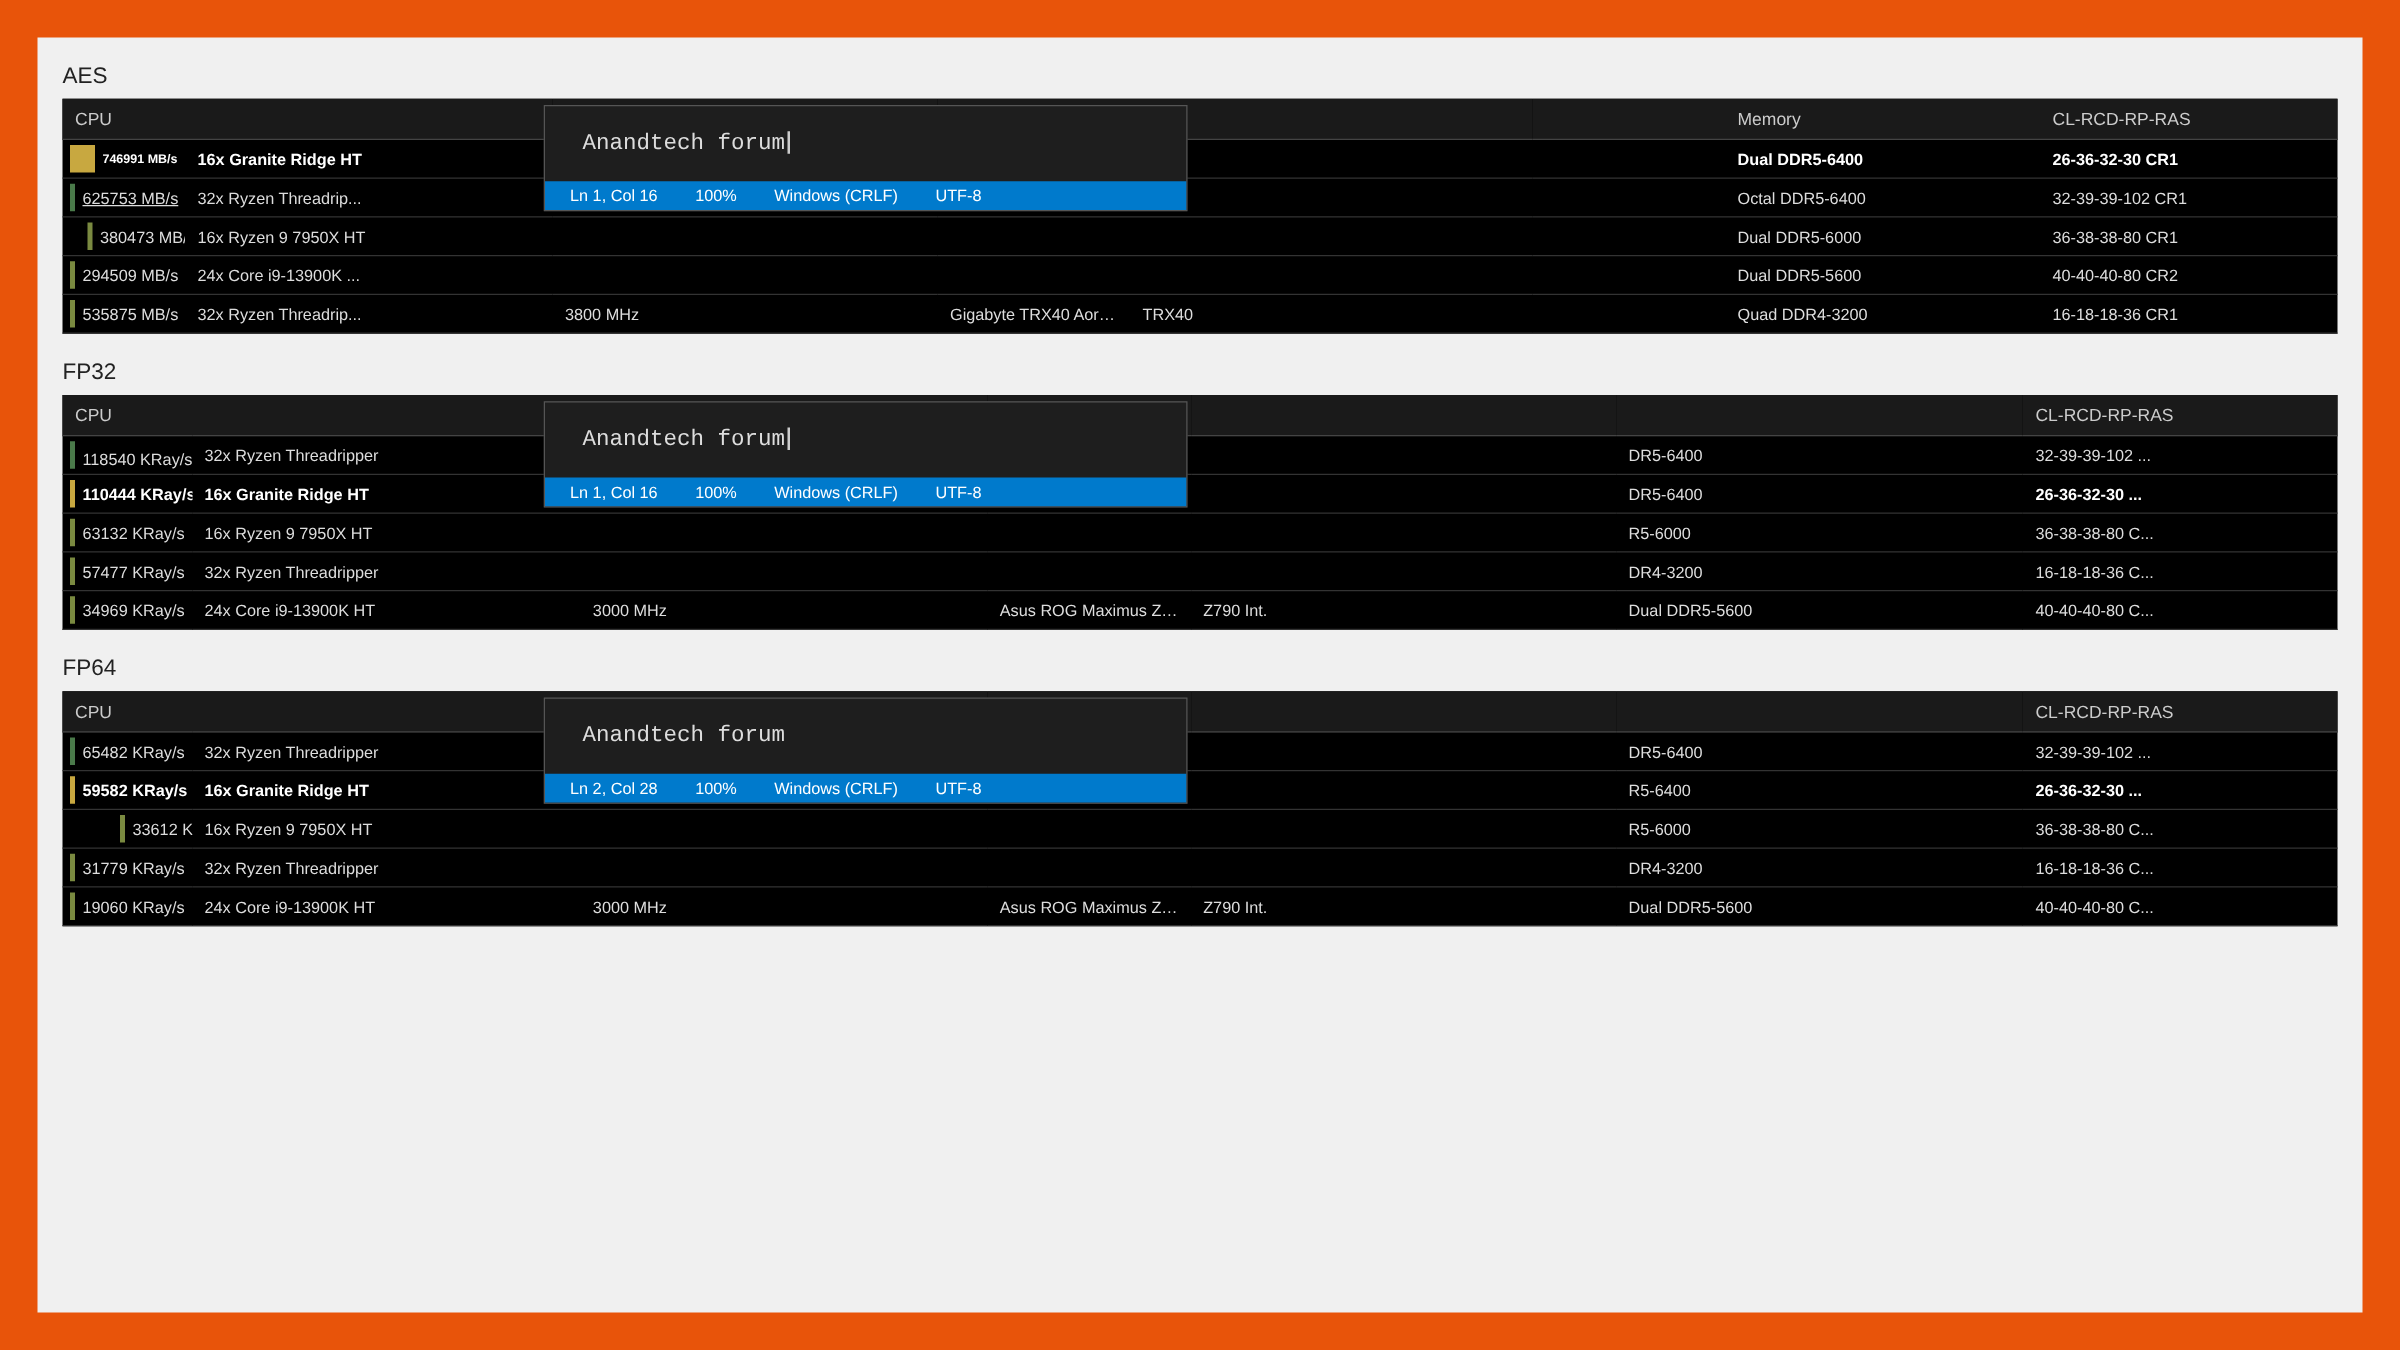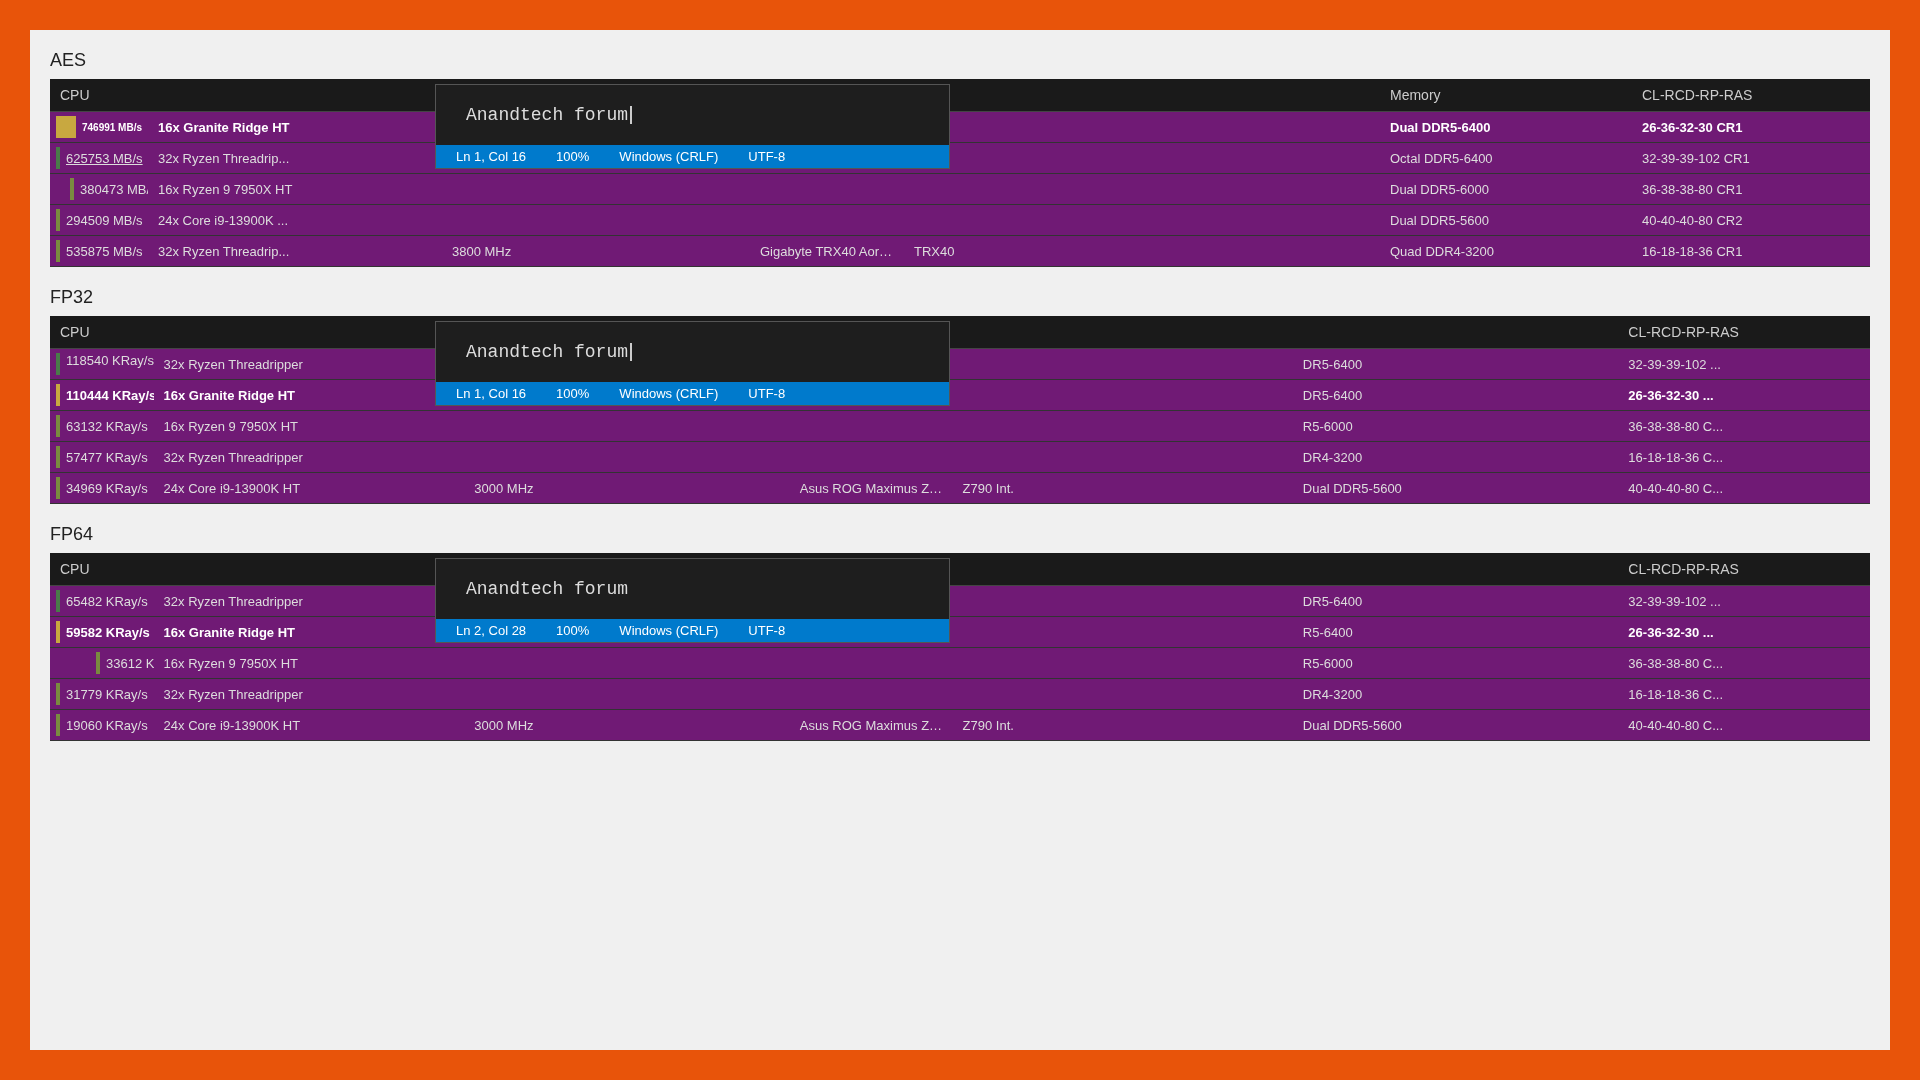--- a/index.html
+++ b/index.html
@@ -20,21 +20,21 @@
     .section {
       margin-bottom: 20px;
     }
     .section-title {
       font-size: 18px;
       font-weight: normal;
       color: #222;
       margin-bottom: 8px;
     }
     .benchmark-table {
-      background: #701a75;
+      background: #000000;
       width: 100%;
       border-collapse: collapse;
       position: relative;
     }
     .benchmark-table th {
       background: #1a1a1a;
       color: #ccc;
       font-weight: normal;
       padding: 8px 10px;
       text-align: left;
@@ -241,21 +241,21 @@
             <th></th>
             <th></th>
             <th></th>
             <th></th>
             <th>CL-RCD-RP-RAS</th>
           </tr>
         </thead>
         <tbody id="fp32-tbody">
         <tr>
               <td style="padding: 4px 6px; vertical-align: middle;">
-                <div style="display:flex;align-items:flex-start;gap:6px;">
+                <div style="display:flex;align-items:flex-end;gap:6px;">
       <div style="width:185px;height:22px;background:#4A7A4A;min-width:4px;"></div>
       <span style="color:#ddd;font-size:13px;white-space:nowrap;">118540 KRay/s</span>
     </div>
               </td>
               <td style="color: rgb(221, 221, 221); font-weight: normal;">32x Ryzen Threadripper</td>
               <td></td>
               <td></td>
               <td></td>
               <td style="color: rgb(221, 221, 221);">DR5-6400</td>
               <td></td>

